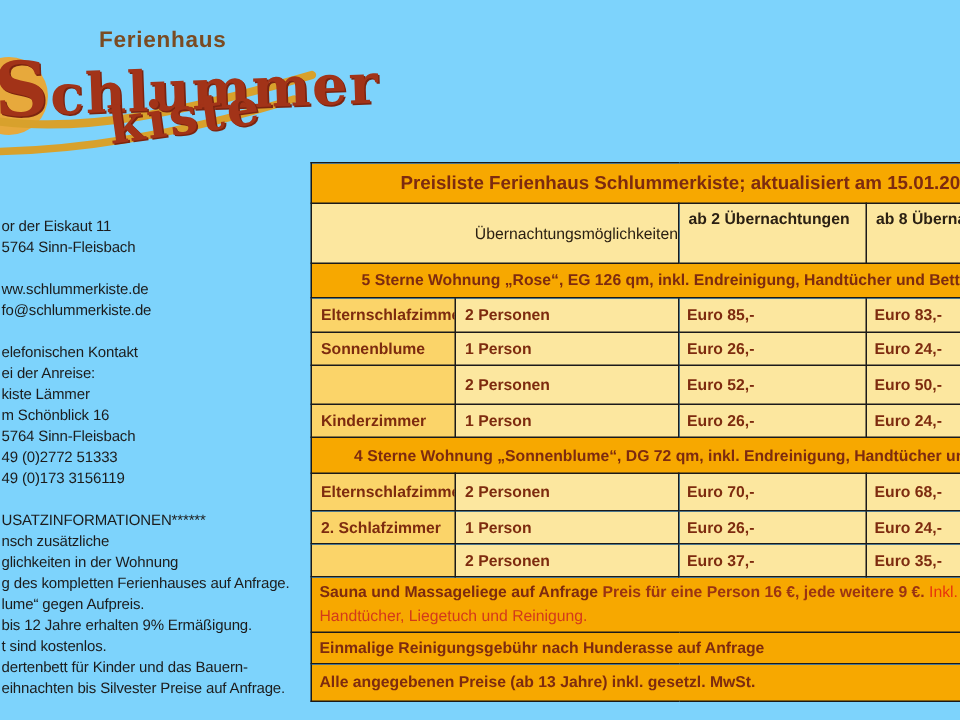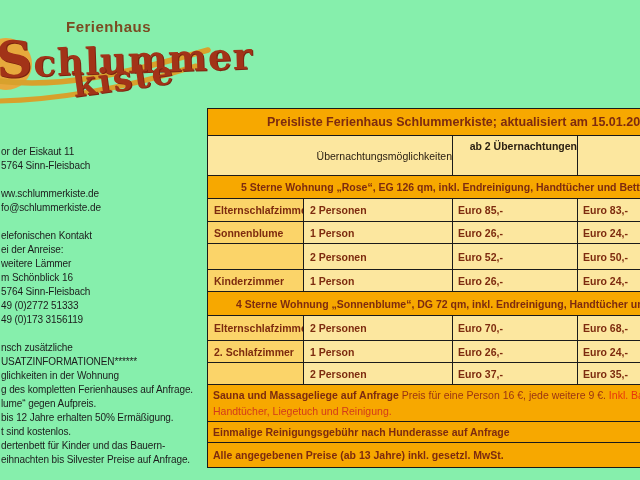--- a/index.html
+++ b/index.html
@@ -1,18 +1,18 @@
 <!DOCTYPE html>
 <html><head>
 <meta charset="utf-8">
 <style>
   html,body{margin:0;padding:0;background:#fff;}
   #stage{
     position:relative;width:640px;height:480px;overflow:hidden;
-    background:#86efac;font-family:"Liberation Sans",sans-serif;
+    background:#7dd3fc;font-family:"Liberation Sans",sans-serif;
   }
   
   #logo{position:absolute;left:0;top:6px;width:215px;height:100px;}
   #logo svg{position:absolute;left:0;top:0;}
   .logo-ferienhaus{
     position:absolute;left:66px;top:12px;font-size:15px;font-weight:bold;
     color:#7a4b22;letter-spacing:.5px;
   }
   .logo-schlummer{
     position:absolute;left:-4px;top:20px;font-size:37px;font-weight:bold;
@@ -40,25 +40,25 @@
   #price-table td{
     border:1.5px solid #1a1a1a;padding:0 0 0 6px;overflow:hidden;
     white-space:nowrap;background:#fce79f;vertical-align:middle;
   }
   #price-table td.orange{background:#f7a800;}
   #price-table td.roomcol{background:#fbd469;}
   #price-table td.title-cell{font-size:12.5px;padding-left:59px;height:26px;}
   #price-table td.sec1{font-size:10.5px;padding-left:33px;height:22px;}
   #price-table td.sec2{font-size:10.5px;padding-left:28px;height:23px;}
   #price-table td.hdr-merged{text-align:right;color:#2b2013;font-weight:normal;height:39px;padding-left:0;}
-  #price-table td.hdr-col{color:#2b2013;vertical-align:top;padding-top:4px;text-align:right;}
+  #price-table td.hdr-col{color:#2b2013;vertical-align:top;padding-top:4px;}
   #price-table td.price{padding-left:5px;}
   #price-table td.note{padding:2px 0 2px 5px;}
   #price-table .note-line{white-space:nowrap;line-height:16px;}
-  .txt-darkred{color:#9a3412;font-weight:normal;}
+  .txt-darkred{color:#9a3412;font-weight:bold;}
   .txt-red{color:#e8340c;font-weight:normal;}
   .txt-red2{color:#d33a1a;font-weight:normal;}
   tr.h23{height:23px;} tr.h22{height:22px;} tr.h26{height:26px;}
   tr.h25{height:25px;} tr.h21{height:21px;} tr.h37{height:37px;}
 </style>
 </head>
 <body>
 
 <div id="stage">
 
@@ -75,32 +75,32 @@
 
   <div id="sidebar">
     <div class="line">or der Eiskaut 11</div>
     <div class="line">5764 Sinn-Fleisbach</div>
     <div class="line"></div>
     <div class="line">ww.schlummerkiste.de</div>
     <div class="line">fo@schlummerkiste.de</div>
     <div class="line"></div>
     <div class="line">elefonischen Kontakt</div>
     <div class="line">ei der Anreise:</div>
-    <div class="line">weitere Lämmer</div>
+    <div class="line">kiste Lämmer</div>
     <div class="line">m Schönblick 16</div>
     <div class="line">5764 Sinn-Fleisbach</div>
     <div class="line">49 (0)2772 51333</div>
     <div class="line">49 (0)173 3156119</div>
     <div class="line"></div>
+    <div class="line">USATZINFORMATIONEN******</div>
     <div class="line">nsch zusätzliche</div>
-    <div class="line">USATZINFORMATIONEN******</div>
     <div class="line">glichkeiten in der Wohnung</div>
     <div class="line">g des kompletten Ferienhauses auf Anfrage.</div>
     <div class="line">lume“ gegen Aufpreis.</div>
-    <div class="line">bis 12 Jahre erhalten 50% Ermäßigung.</div>
+    <div class="line">bis 12 Jahre erhalten 9% Ermäßigung.</div>
     <div class="line">t sind kostenlos.</div>
     <div class="line">dertenbett für Kinder und das Bauern-</div>
     <div class="line">eihnachten bis Silvester Preise auf Anfrage.</div>
   </div>
 
   <table id="price-table">
     <colgroup>
         <col style="width:96px">
         <col style="width:149px">
         <col style="width:125px">

